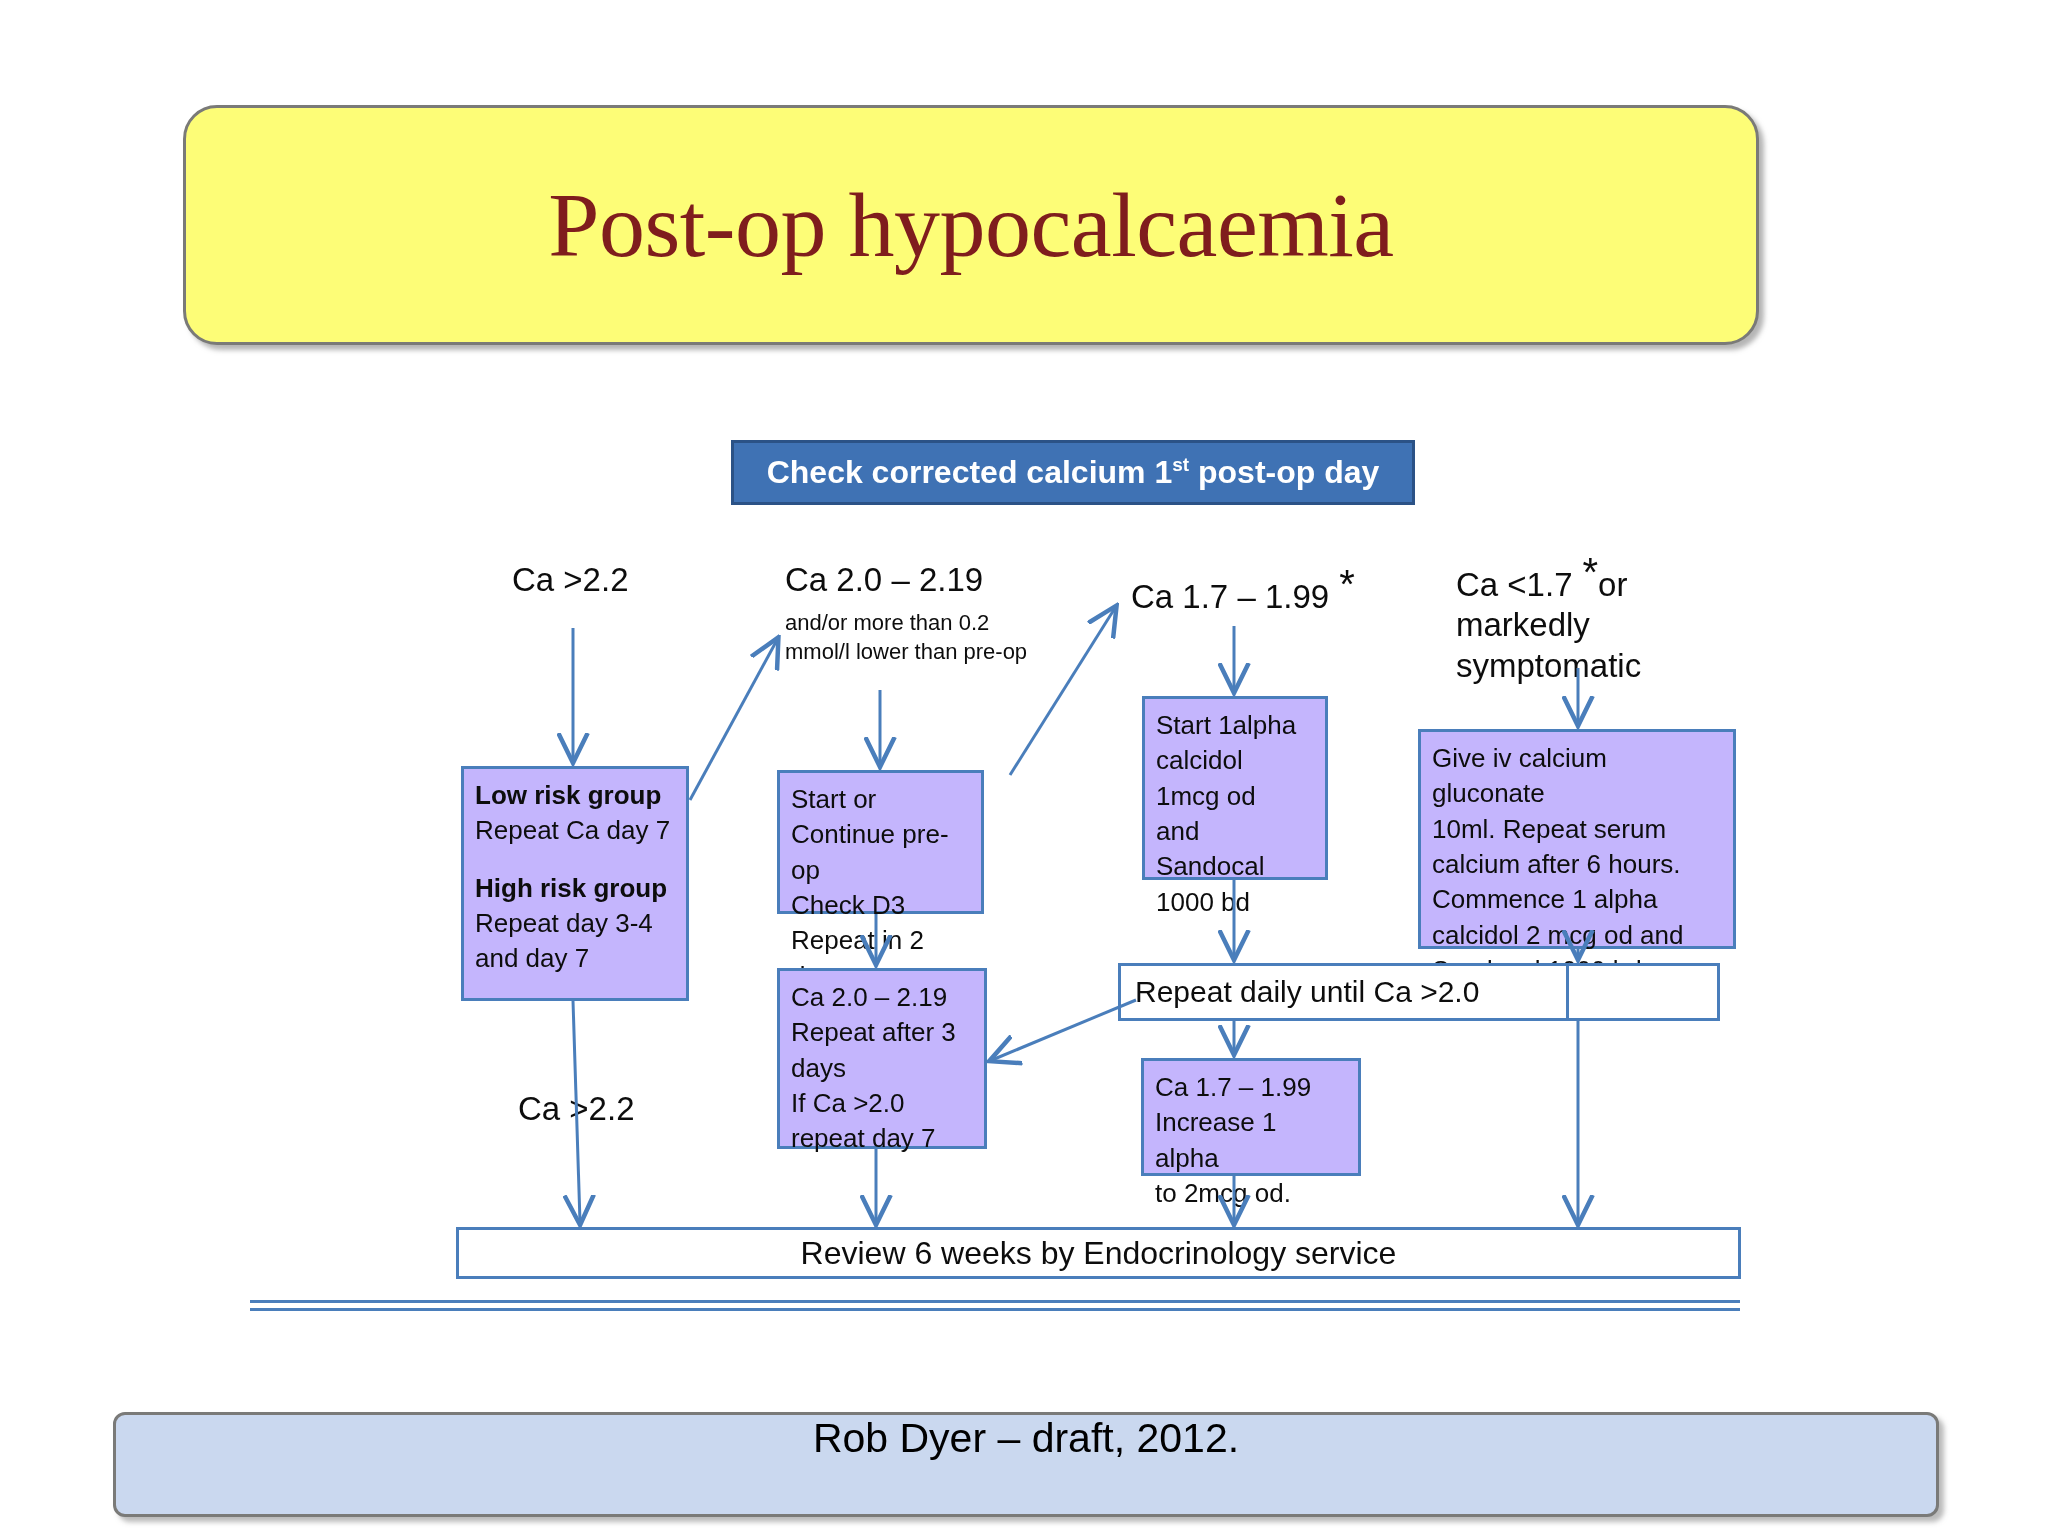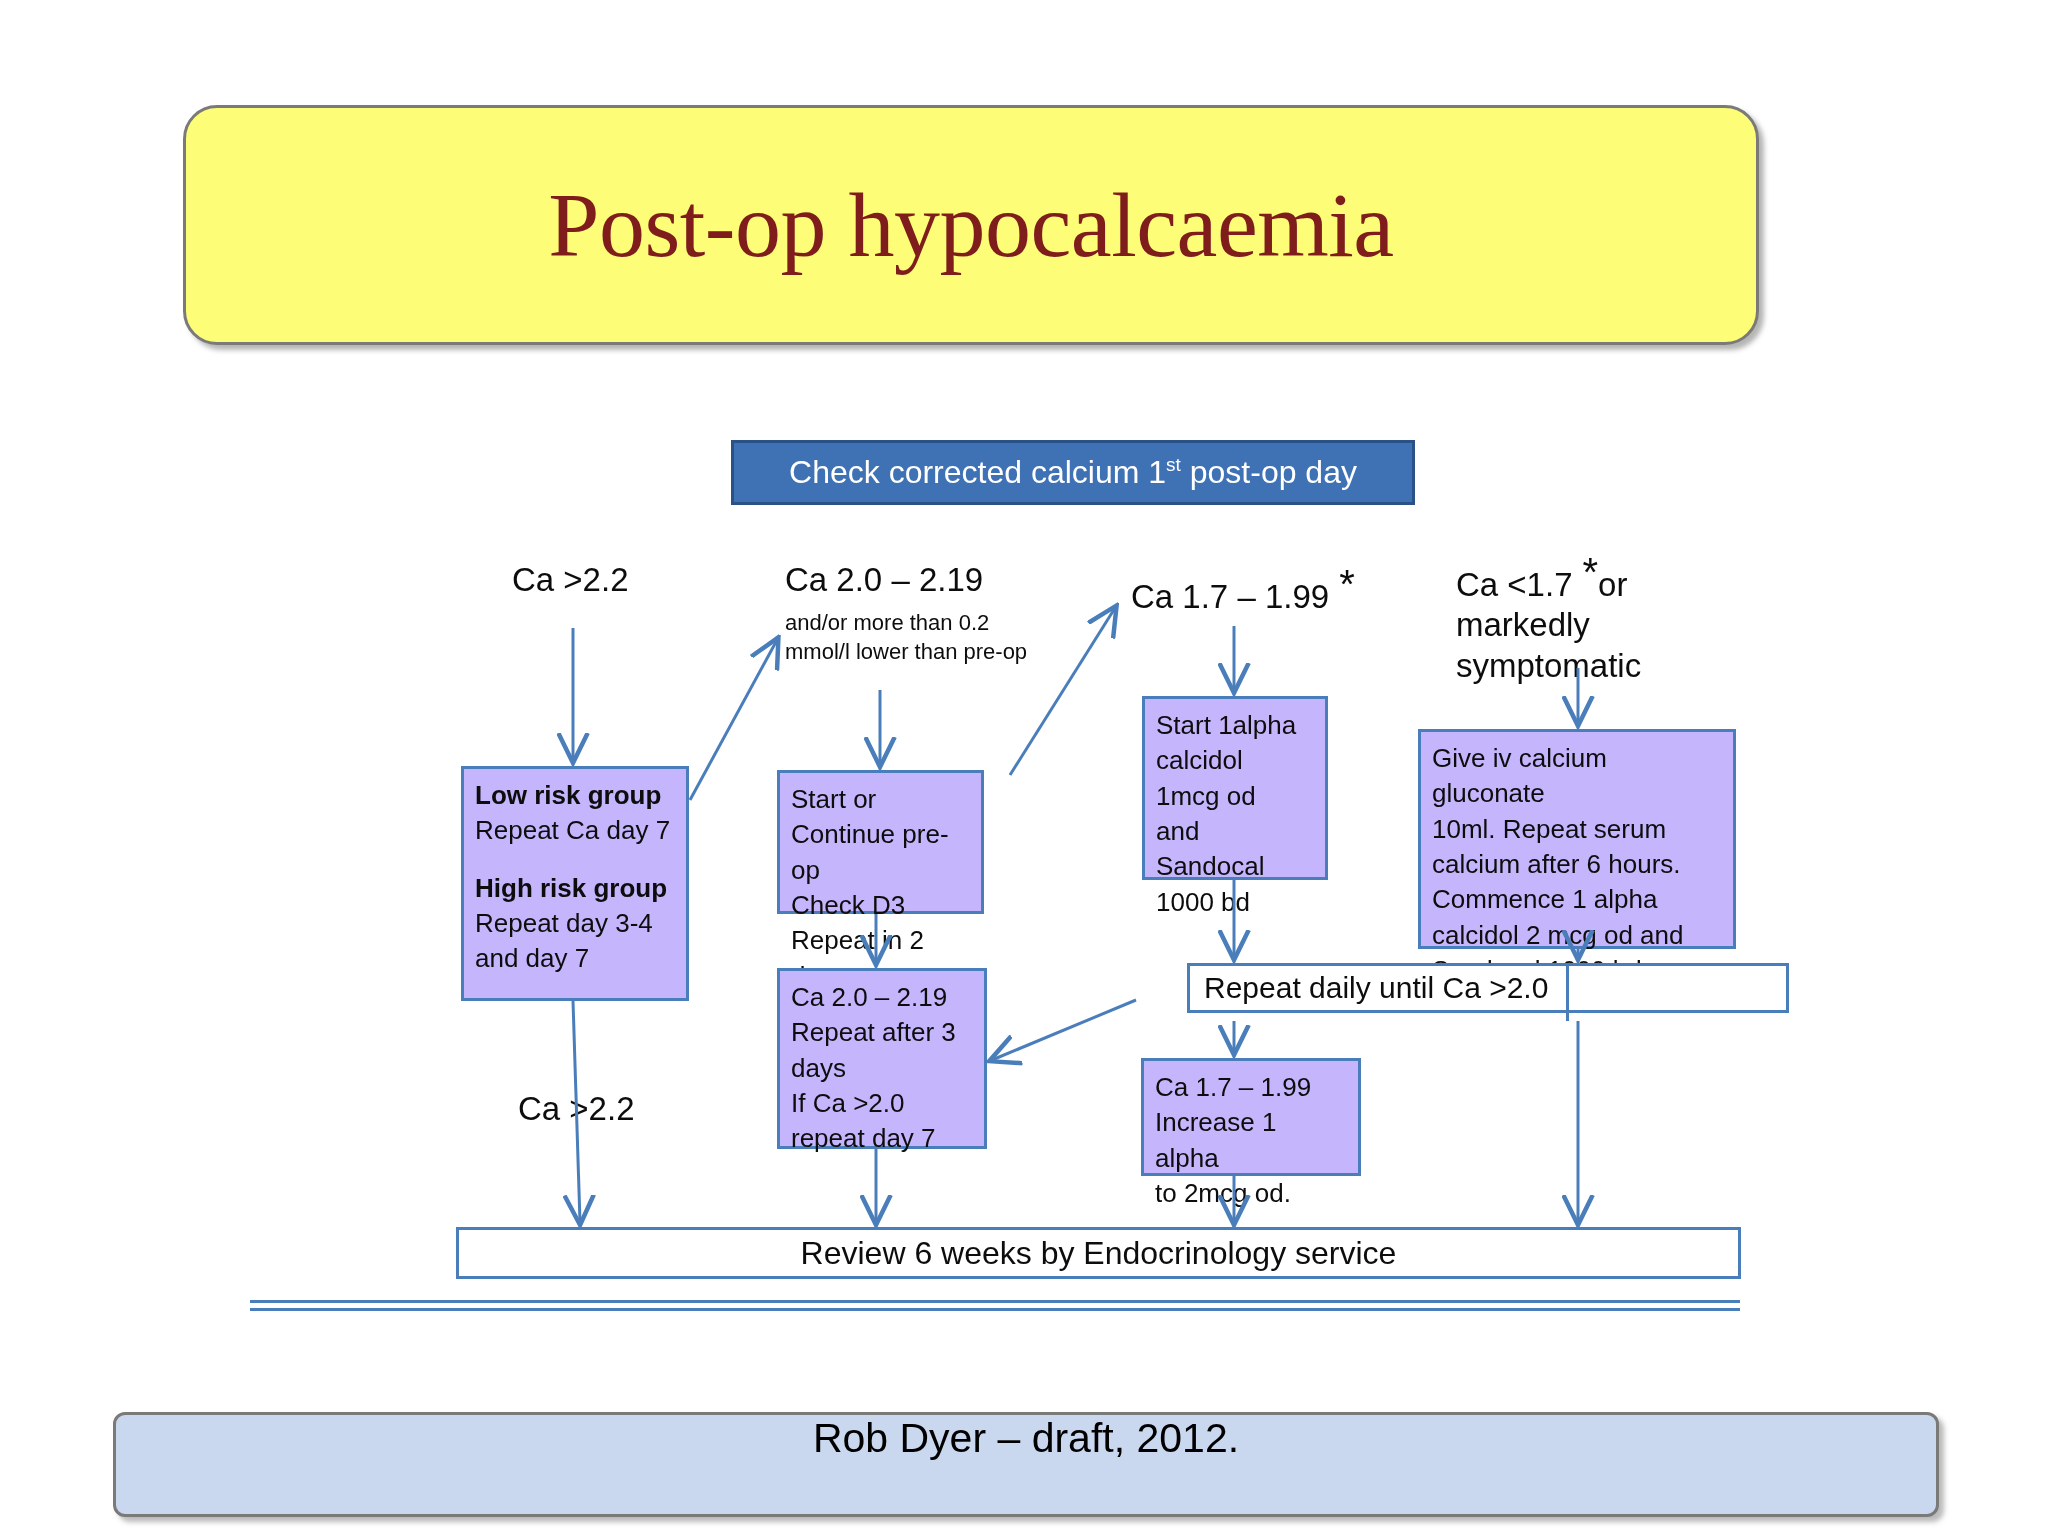--- a/index.html
+++ b/index.html
@@ -51,20 +51,21 @@
     border: 3px solid #2B5286;
     box-sizing: border-box;
     display: flex;
     align-items: center;
     justify-content: center;
   }
   .start-bar .txt {
     color: #ffffff;
     font-size: 32px;
     white-space: nowrap;
+    font-weight: bold;
   }
   .start-bar sup { font-size: 19px; vertical-align: super; }
 
   
   .col-head {
     position: absolute;
     font-size: 33px;
     color: #0d0d0d;
     line-height: 1.22;
     white-space: nowrap;
@@ -215,21 +216,21 @@
 
   <div class="box" style="left:1418px; top:729px; width:318px; height:220px;">
     <span>Give iv calcium gluconate</span><br>
     <span>10ml.  Repeat serum</span><br>
     <span>calcium after 6 hours.</span><br>
     <span>Commence 1 alpha</span><br>
     <span>calcidol 2 mcg od and</span><br>
     <span>Sandocal 1000 bd</span>
   </div>
 
-  <div class="bar repeat-daily" style="left:1187px; top:963px; width:602px; height:50px;">
+  <div class="bar repeat-daily" style="left:1118px; top:963px; width:602px; height:58px;">
     <span>Repeat daily until Ca &gt;2.0</span>
   </div>
   <div class="bar-divider" style="left:1566px; top:963px; height:58px;"></div>
 
   <div class="box" style="left:1141px; top:1058px; width:220px; height:118px;">
     <span>Ca 1.7 – 1.99</span><br>
     <span>Increase 1 alpha</span><br>
     <span>to 2mcg od.</span>
   </div>
 

